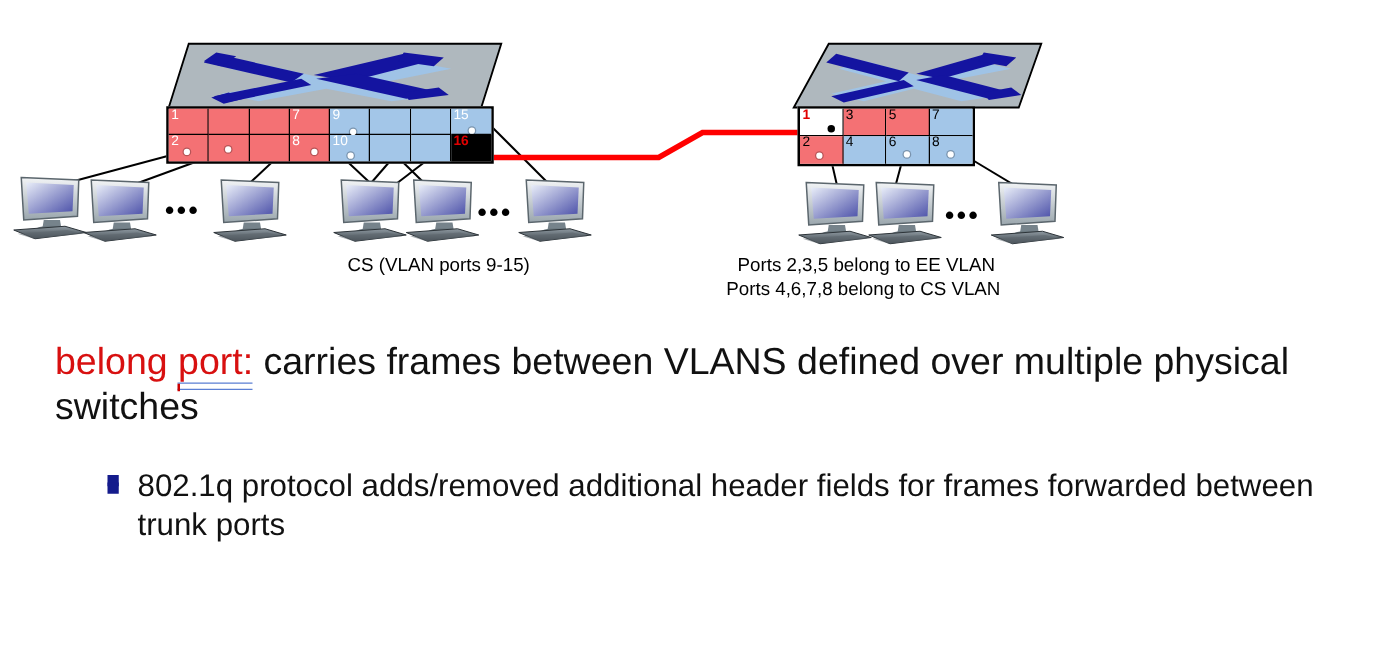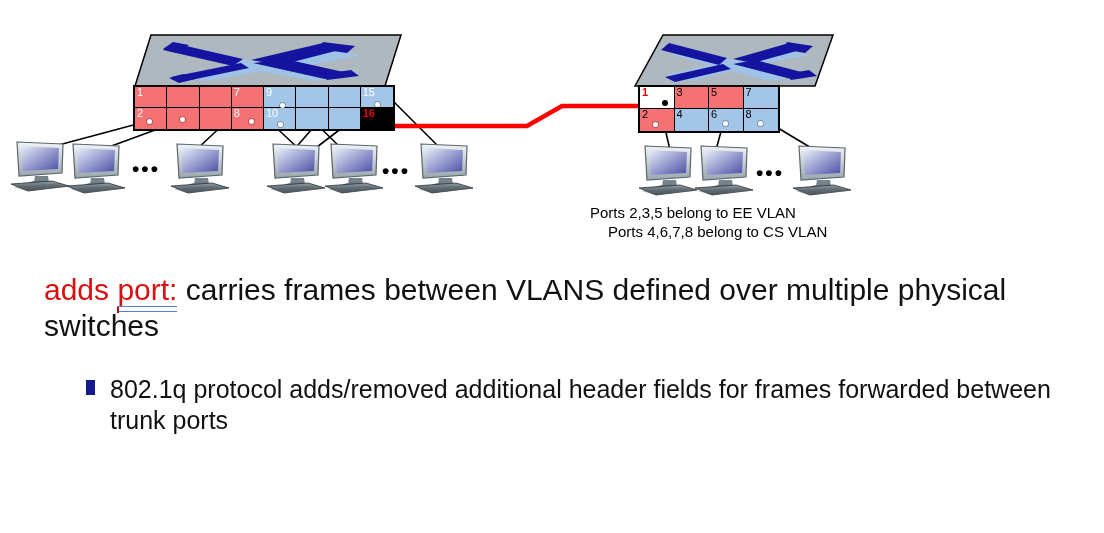--- a/index.html
+++ b/index.html
@@ -299,27 +299,28 @@
         <g>
           <polygon points="9,2 55,4 54,33 11,36" fill="url(#bez)" stroke="#5b666d" stroke-width="1.2"></polygon>
           <polygon points="13,6 51,8 50,29 15,31" fill="url(#scr)"></polygon>
           <polygon points="27,36 40,36 41,42 26,42" fill="#76838b"></polygon>
           <ellipse cx="33" cy="44" rx="13" ry="3.4" fill="#6c7980"></ellipse>
           <polygon points="3,44 44,41 61,46 20,51" fill="url(#kb)" stroke="#2c3338" stroke-width="0.8"></polygon>
           <polygon points="6,47 46,44 58,47 19,51" fill="#5c666d" opacity="0.55"></polygon>
         </g>
       </svg>
 
+    <div class="cap" style="left:278px;top:203px;">CS (VLAN ports 9-15)</div>
     <div class="cap" style="left:590px;top:203px;text-align:right;">Ports 2,3,5 belong to EE VLAN</div>
-    <div class="cap" style="left:608px;top:222px;">Ports 4,6,7,8 belong to CS VLAN</div>
+    <div class="cap" style="left:581px;top:222px;">Ports 4,6,7,8 belong to CS VLAN</div>
   </div>
 
   <div id="body">
 
-    <div class="lead"><span class="kw">adds</span><span>&nbsp;</span><span class="kw kw-uline"><span>port:</span><span class="gram"></span><span class="gramtick"></span></span><span> carries frames between VLANS defined over multiple physical switches</span></div>
+    <div class="lead"><span class="kw">belong</span><span>&nbsp;</span><span class="kw kw-uline"><span>port:</span><span class="gram"></span><span class="gramtick"></span></span><span> carries frames between VLANS defined over multiple physical switches</span></div>
 
     <ul class="bul">
       <li>
         <span class="sq"></span>
       </li>
       <li>
         <span class="sq"></span>
         <span>802.1q protocol adds/removed additional header fields for frames forwarded between trunk ports</span>
       </li>
     </ul>

